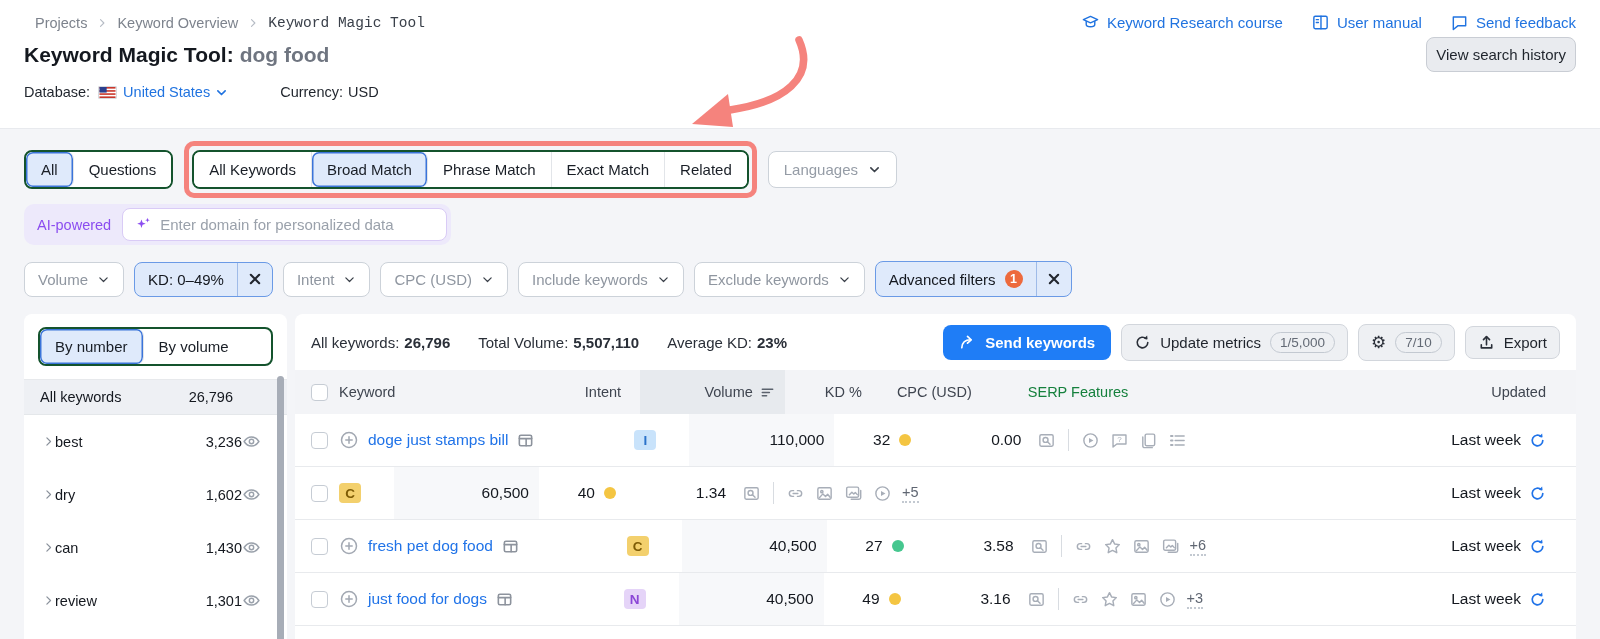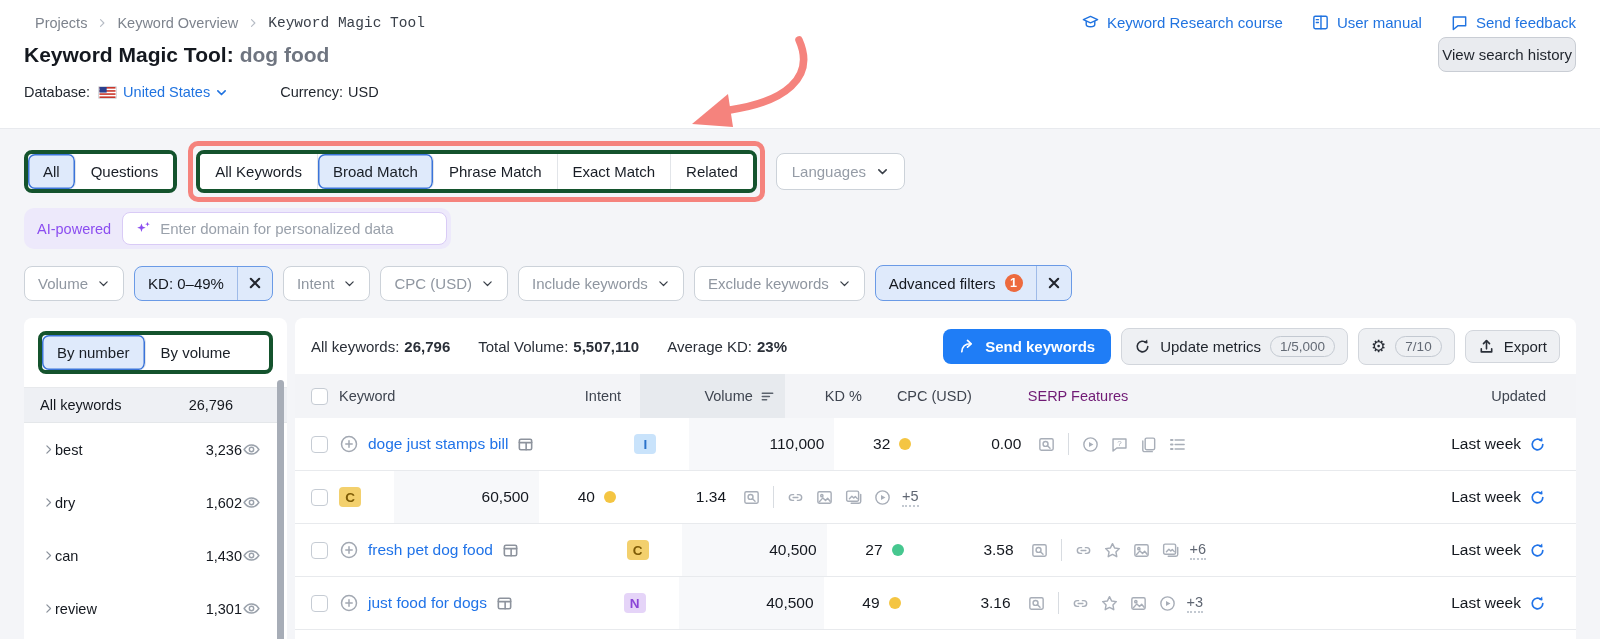--- a/index.html
+++ b/index.html
@@ -17,36 +17,36 @@
   .breadcrumb { display:flex; align-items:center; gap:9px; font-size:14.5px; color:#7d838d; }
   .bc-item { text-decoration:none; color:#7d838d; cursor:pointer; }
   .bc-item.last { color:#3a404a;font-family:Liberation Mono, monospace; }
   .bc-sep { width:12px; height:12px; color:#b6bcc5; }
   .header-links { display:flex; align-items:center; gap:28px; }
   .hlink { display:flex; align-items:center; gap:7px; color:#2073e0; font-size:15px; text-decoration:none; cursor:pointer; }
   .hlink .icon { width:19px; height:19px; color:#2073e0; }
   .title-row { display:flex; justify-content:space-between; align-items:center; margin-top:5px; }
   .page-title { font-size:21px; font-weight:bold; color:#14181f; }
   .page-title .query { color:#6f7580; margin-left:6px; }
-  .btn-history { background:#e9ebef; border:1px solid #c9cdd4; border-radius:8px; padding:8px 3px; font-size:15px; color:#1f242c; font-family:inherit; cursor:pointer;text-align:right; }
+  .btn-history { background:#e9ebef; border:1px solid #c9cdd4; border-radius:8px; padding:8px 9px; font-size:15px; color:#1f242c; font-family:inherit; cursor:pointer;text-align:right; }
   .db-row { display:flex; align-items:center; margin-top:12px; font-size:14.5px; color:#1f242c; }
   .flag { width:19px; height:13px; margin:0 6px 0 8px; border:1px solid #d6dade; border-radius:1px; overflow:hidden; }
   .db-link { display:flex; align-items:center; gap:5px; color:#2073e0; cursor:pointer; }
   .db-link .icon { width:13px; height:13px; color:#2073e0; }
   .currency { margin-left:52px; }
   .currency b { font-weight:normal; margin-left:5px; }
 
   
   .arrow-overlay { position:absolute; left:632px; top:30px; width:210px; height:110px; pointer-events:none; z-index:9; }
 
   
   .page-body { background:#f4f5f8; height:510px; padding:0 24px; }
 
   .tabs-row { display:flex; align-items:center; gap:19px; padding-top:21px; }
-  .seg-group { display:flex; background:#fff; border:4px solid #14532d; border-radius:8px; overflow:hidden; }
+  .seg-group { display:flex; background:#fff; border:2px solid #14532d; border-radius:8px; overflow:hidden; }
   .seg-item { font-family:inherit; font-size:15px; color:#191e26; background:#fff; border:none; border-right:1px solid #e2e5e9; padding:9px 15px; cursor:pointer; white-space:nowrap; }
   .seg-item:last-child { border-right:none; }
   .seg-item.active { background:#dfeafb; box-shadow:inset 0 0 0 1.5px #3b74d9; border-radius:7px; }
   .red-wrap { position:relative; display:inline-flex; }
   .red-wrap::after { content:""; position:absolute; inset:-9px -8px; border:5px solid #f5837d; border-radius:10px; pointer-events:none; }
   .lang-btn { display:flex; align-items:center; gap:10px; background:#fff; border:1px solid #ccd2d9; border-radius:8px; padding:9px 15px; font-size:15px; color:#959ca6; cursor:pointer; font-family:inherit; }
   .lang-btn .icon { width:13px; height:13px; color:#3a4049; }
 
   .ai-row { margin-top:15px; display:flex; }
   .ai-wrap { display:flex; align-items:center; gap:11px; background:#ede9fb; border-radius:10px; padding:4px 4px 4px 13px; }
@@ -109,21 +109,21 @@
   .col-intent { width:55px; }
   .intent-badge { display:inline-flex; align-items:center; justify-content:center; width:22px; height:20px; border-radius:4px; font-size:13.5px; font-weight:bold; }
   .col-volume { width:145px; text-align:right; padding-right:10px; }
   .trow .col-volume { background:#f7f8fa; height:100%; display:flex; align-items:center; justify-content:flex-end; }
   .thead .col-volume { background:#e7eaee; height:100%; display:flex; align-items:center; justify-content:flex-end; gap:7px; }
   .sort-ic { width:15px; height:15px; color:#5b626d; }
   .col-kd { width:95px; display:flex; align-items:center; justify-content:flex-end; gap:9px; padding-right:18px; }
   .kd-dot { width:12px; height:12px; border-radius:50%; }
   .col-cpc { width:100px; text-align:right; padding-right:8px; }
   .col-serp { width:330px; display:flex; align-items:center; gap:10px; padding-left:8px; color:#a8aeb8; }
-  .thead .col-serp { padding-left:48px; color:#701a75; }
+  .thead .col-serp { padding-left:48px; color:#15803d; }
   .col-serp .icon { width:19px; height:19px; cursor:pointer; }
   .serp-div { width:1px; height:22px; background:#d8dce1; margin:0 2px; }
   .serp-more { color:#5f6672; font-size:14.5px; border-bottom:2px dotted #c3c9d1; padding-bottom:1px; cursor:pointer; }
   .col-updated { flex:1 1 auto; display:flex; align-items:center; justify-content:flex-end; gap:8px; padding-right:30px; }
   .refresh-blue { width:17px; height:17px; color:#2073e8; cursor:pointer; }
 </style>
 </head>
 <body>
 
 <svg class="arrow-overlay" viewBox="0 0 210 110">

